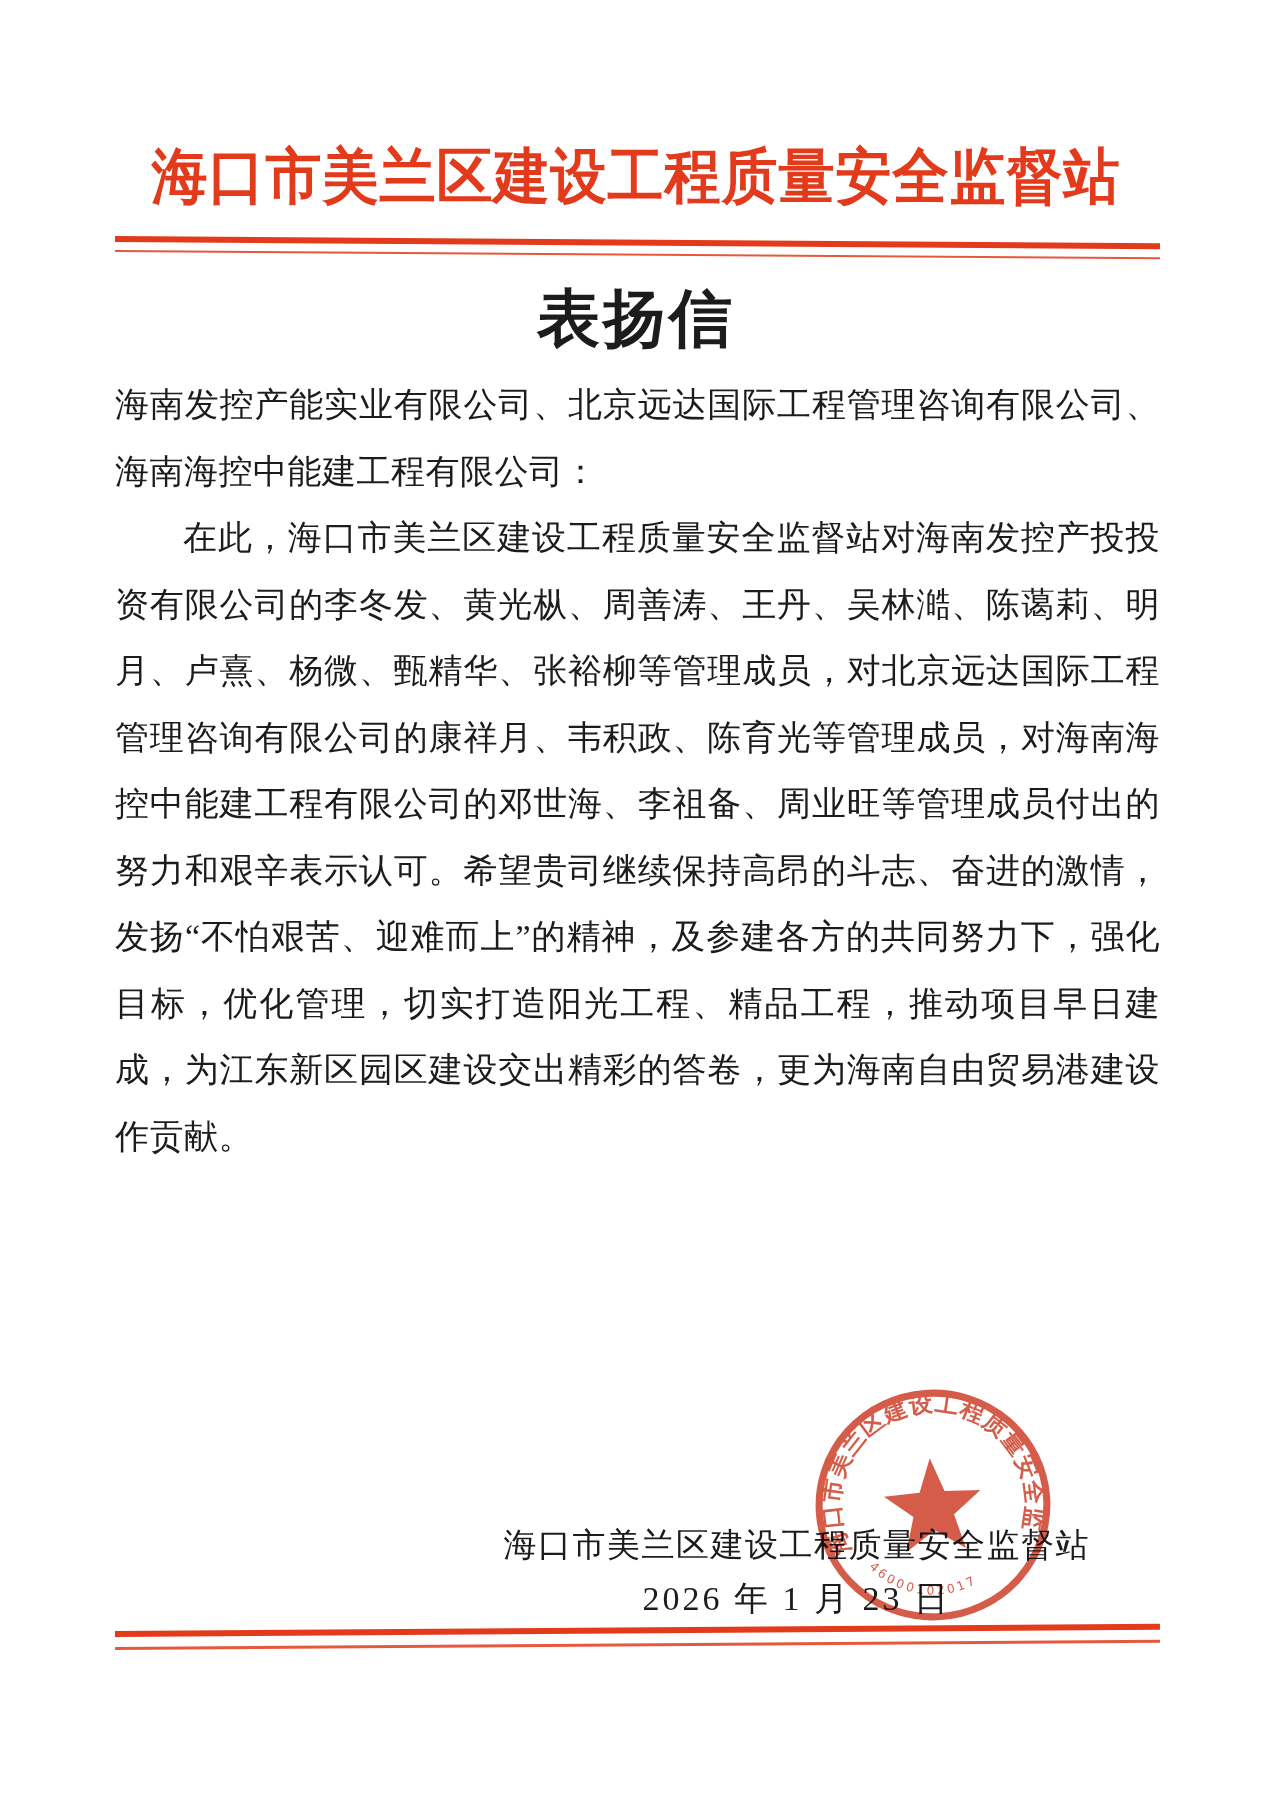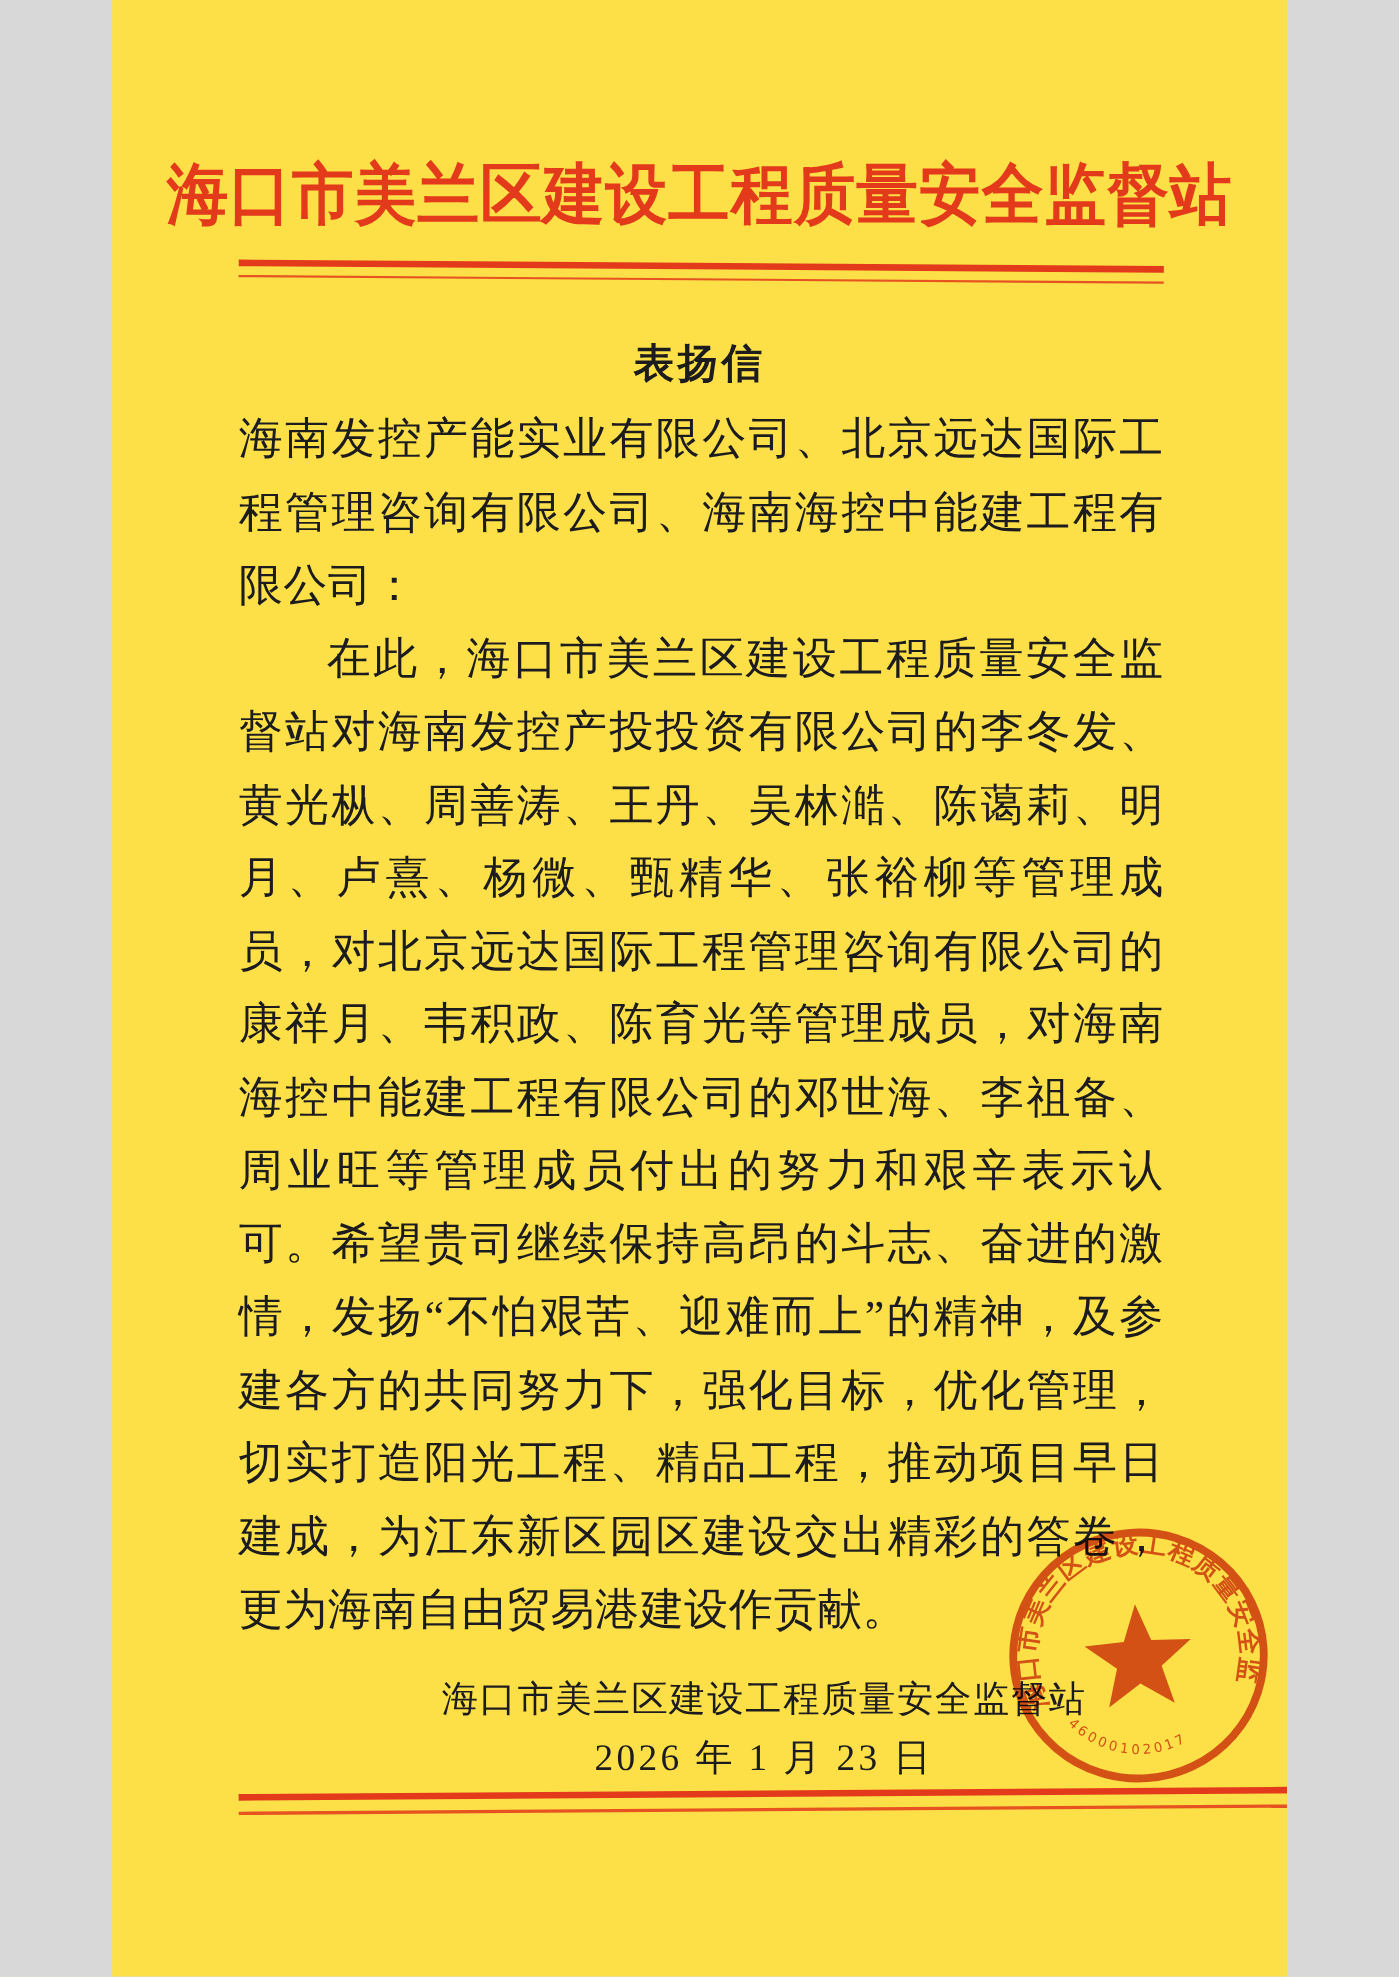--- a/index.html
+++ b/index.html
@@ -1,20 +1,20 @@
 <!DOCTYPE html>
 <html lang="zh" style="--accent-red: #e23a1b; --stamp-red: #cf4530; --text: #1c1c1e;"><head>
 <meta charset="utf-8">
 <style>
   html,body{margin:0;padding:0;background:#d8d8d8;}
   .page{
     position:relative;
-    width:1068px;height:1797px;
+    width:1272px;height:1797px;
     margin:0 auto;
-    background:#fde047;
+    background:#ffffff;
     overflow:hidden;
     font-family:"Liberation Serif","DejaVu Serif",serif;
     color:var(--text,#1c1c1e);
   }
   .letterhead{
     margin:130px 56px 0 56px;
     height:96px;
     display:flex;align-items:center;justify-content:center;
   }
   .letterhead-title{
@@ -23,29 +23,29 @@
     letter-spacing:1px;
     color:var(--accent-red,#e23a1b);
     white-space:nowrap;
     transform:scaleY(1.08);
   }
   .header-rules{ margin:10px 112px 0 115px; transform:rotate(0.4deg); transform-origin:left center;}
   .rule-thick{ height:6px; background:var(--accent-red,#e23a1b); }
   .rule-gap{ height:8px; }
   .rule-thin{ height:2px; background:var(--accent-red,#e23a1b); opacity:.85; }
   .doc-title{
-    margin-top:54px;
+    margin-top:24px;
     text-align:center;
-    font-size:37px;
+    font-size:63px;
     font-weight:bold;
     letter-spacing:3px;
   }
   .doc-body{
     margin:10px 112px 0 115px;
-    font-size:40px;
+    font-size:34px;
     line-height:66.5px;
     text-align:justify;
     letter-spacing:0.5px;
   }
   .salutation{ text-indent:0; margin:0; }
   .para{ text-indent:2em; margin:0; }
   .signature-block{
     position:absolute;
     top:1522px;
     right:182px;

